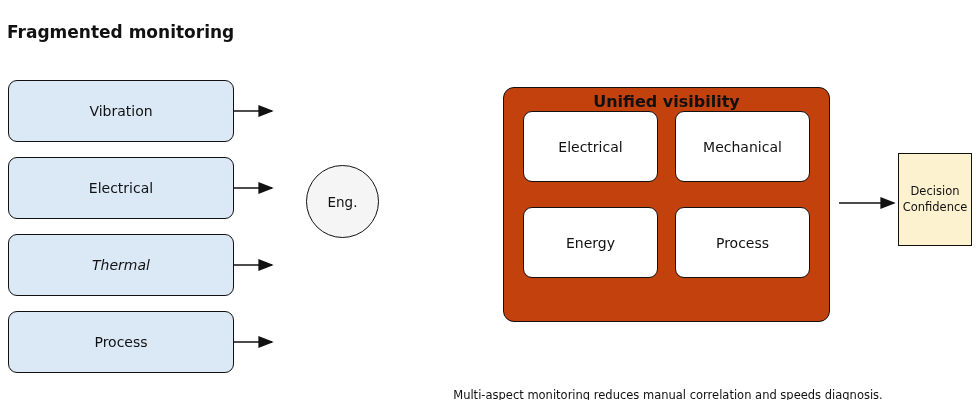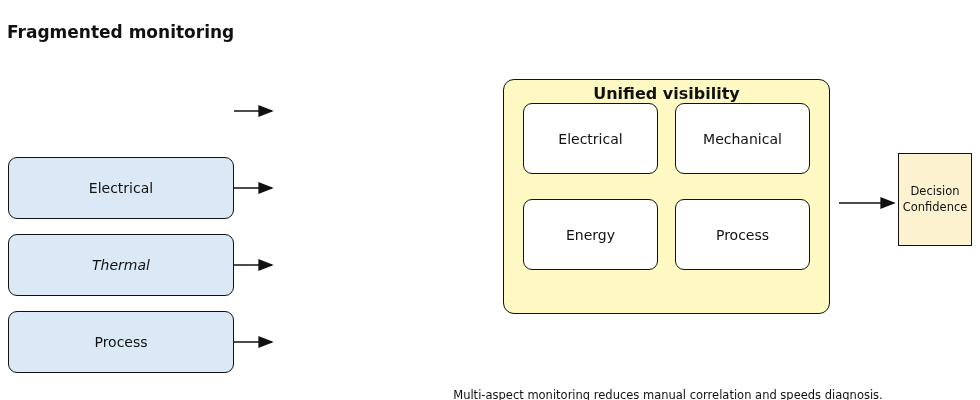--- a/index.html
+++ b/index.html
@@ -58,24 +58,24 @@
     align-items: center;
     justify-content: center;
     font-size: 13.5px;
     color: #111111;
     box-sizing: border-box;
   }
 
   .unified-panel {
     position: absolute;
     left: 503px;
-    top: 79px;
+    top: 87px;
     width: 327px;
     height: 235px;
-    background: #fef9c3;
+    background: #c2410c;
     border: 1.8px solid #111111;
     border-radius: 11px;
     box-sizing: border-box;
   }
   .unified-title {
     margin: 0;
     padding-top: 4px;
     text-align: center;
     font-size: 16px;
     font-weight: bold;
@@ -140,24 +140,28 @@
     pointer-events: none;
   }
 </style>
 </head>
 <body>
 
 <div id="canvas">
 
   <h1 class="page-title">Fragmented monitoring</h1>
 
+  <div class="src-box b0">Vibration</div>
   <div class="src-box b1">Electrical</div>
   <div class="src-box b2">Thermal</div>
   <div class="src-box b3">Process</div>
 
+  <div class="eng-circle">
+    <span>Eng.</span>
+  </div>
 
   <div class="unified-panel">
     <h2 class="unified-title">Unified visibility</h2>
     <div class="inner-box i0">Electrical</div>
     <div class="inner-box i1">Mechanical</div>
     <div class="inner-box i2">Energy</div>
     <div class="inner-box i3">Process</div>
   </div>
 
   <div class="decision-box">Decision

